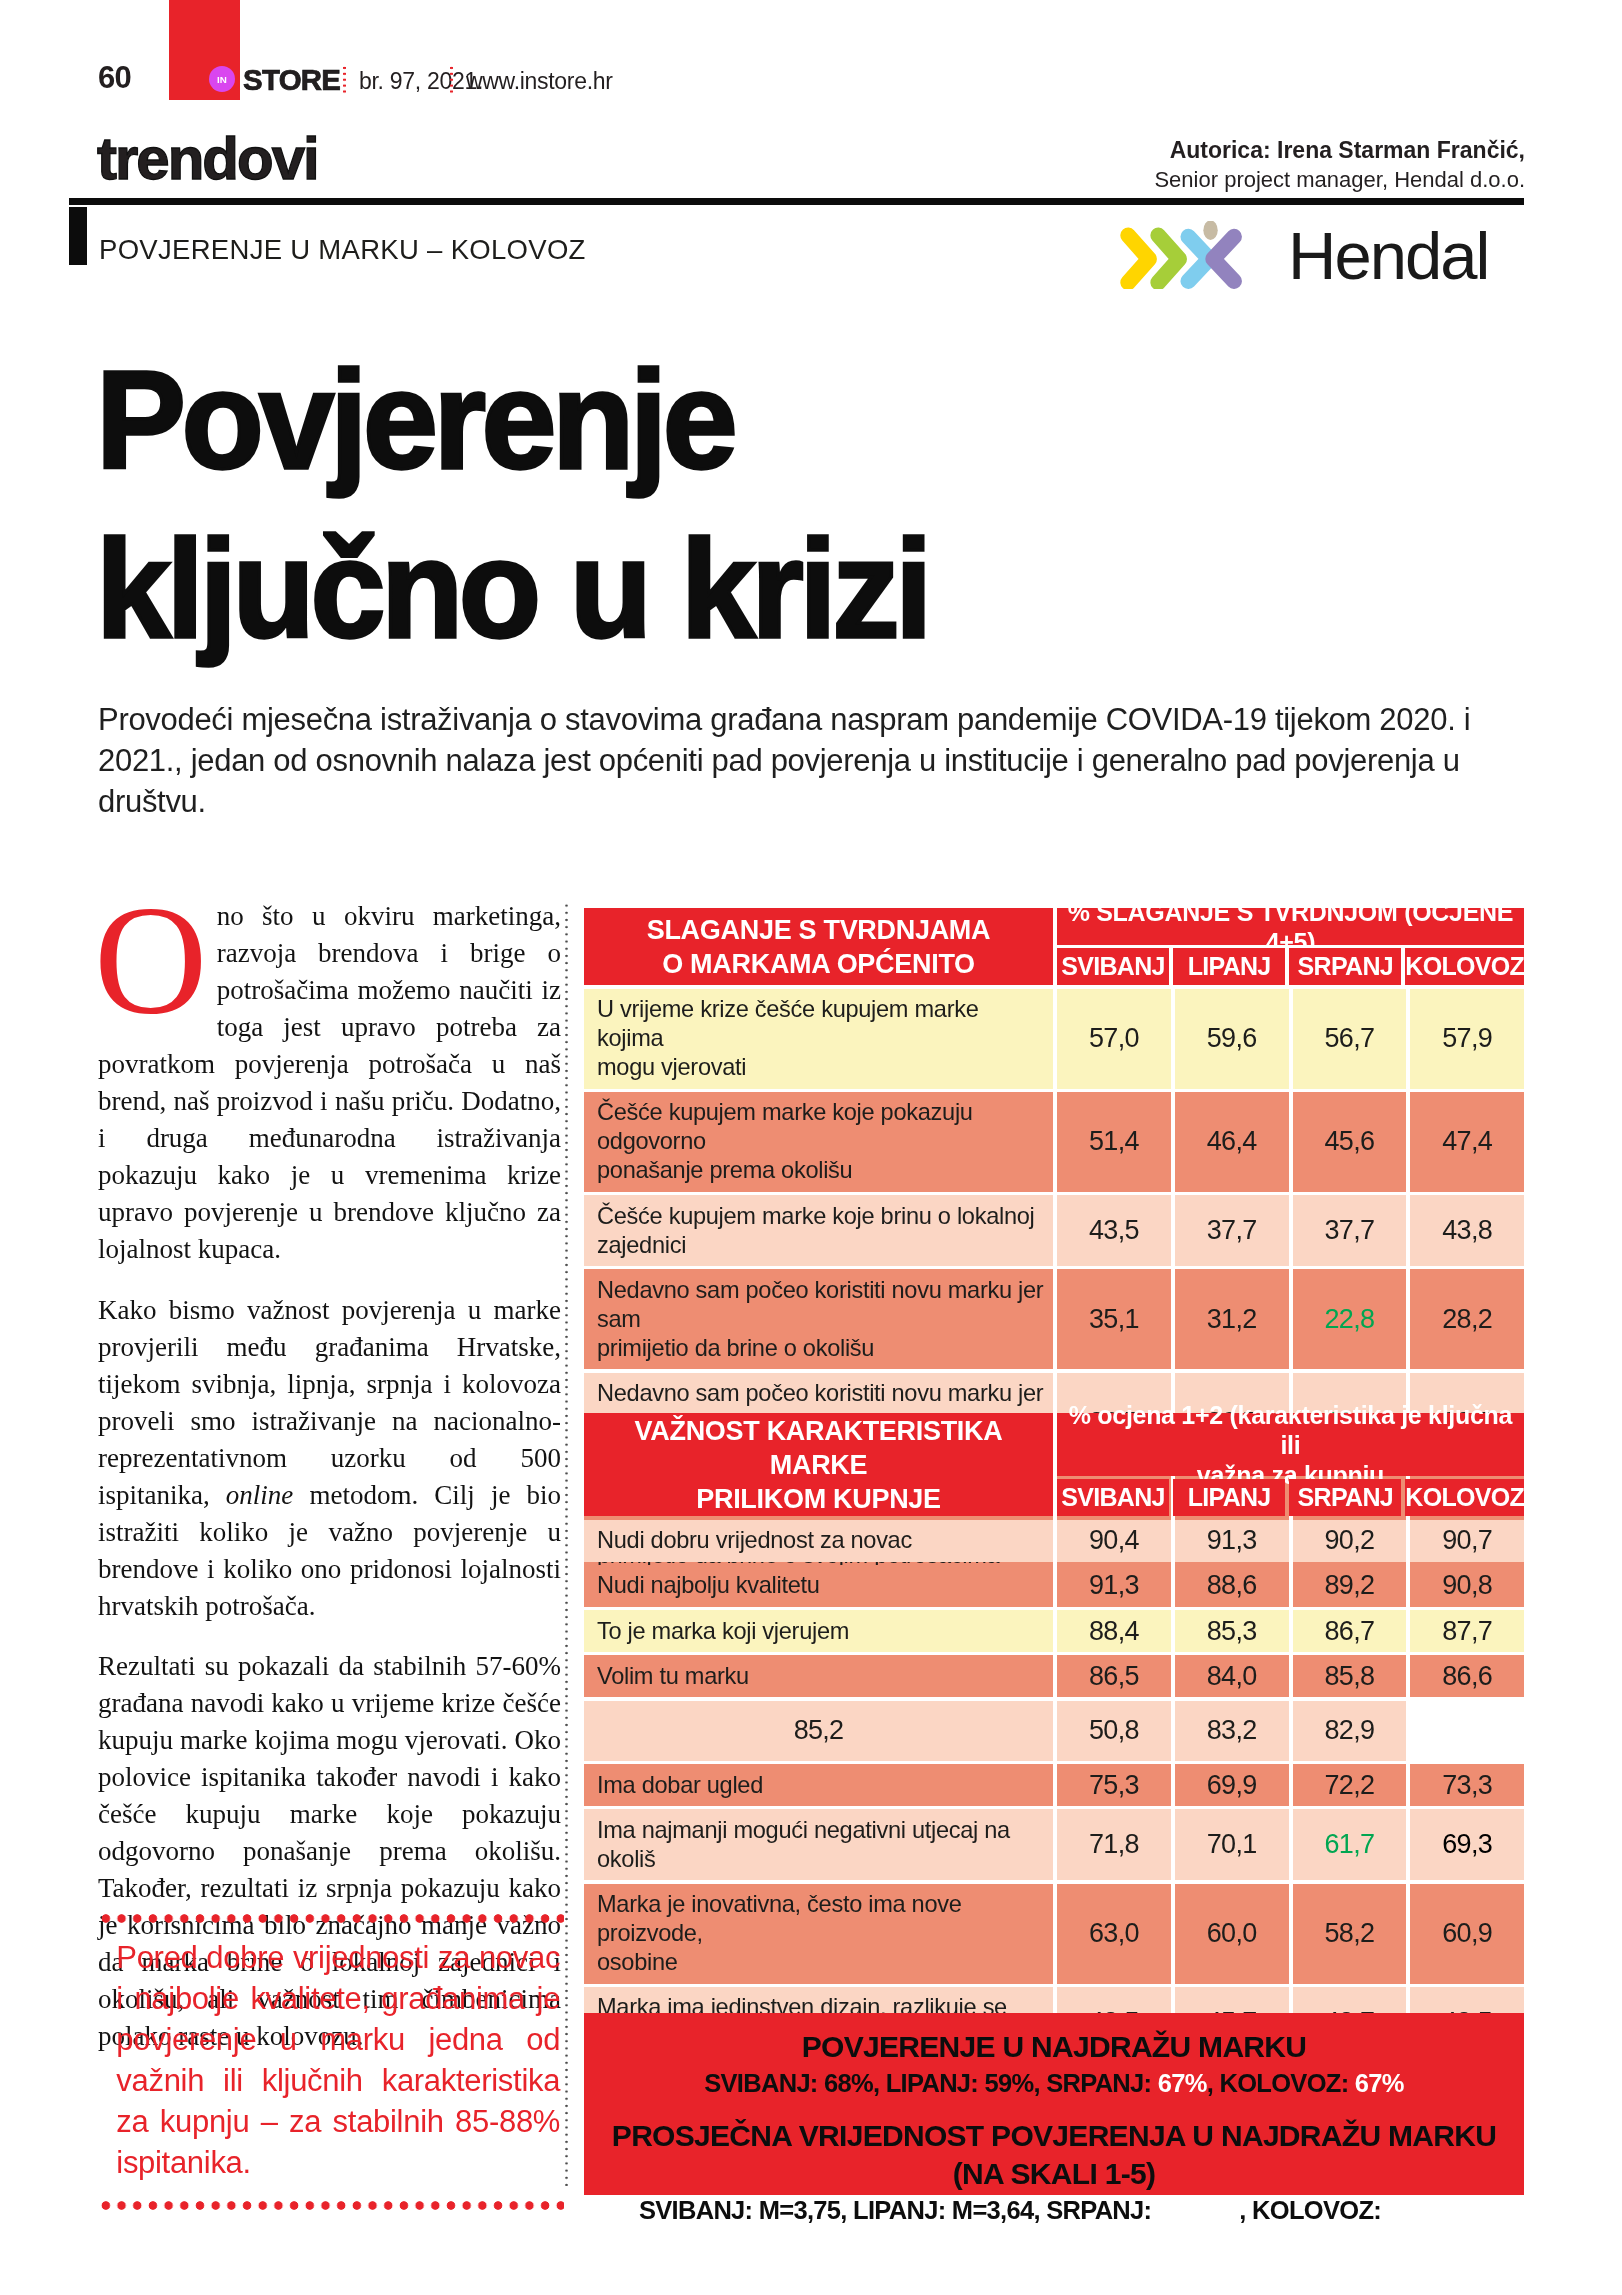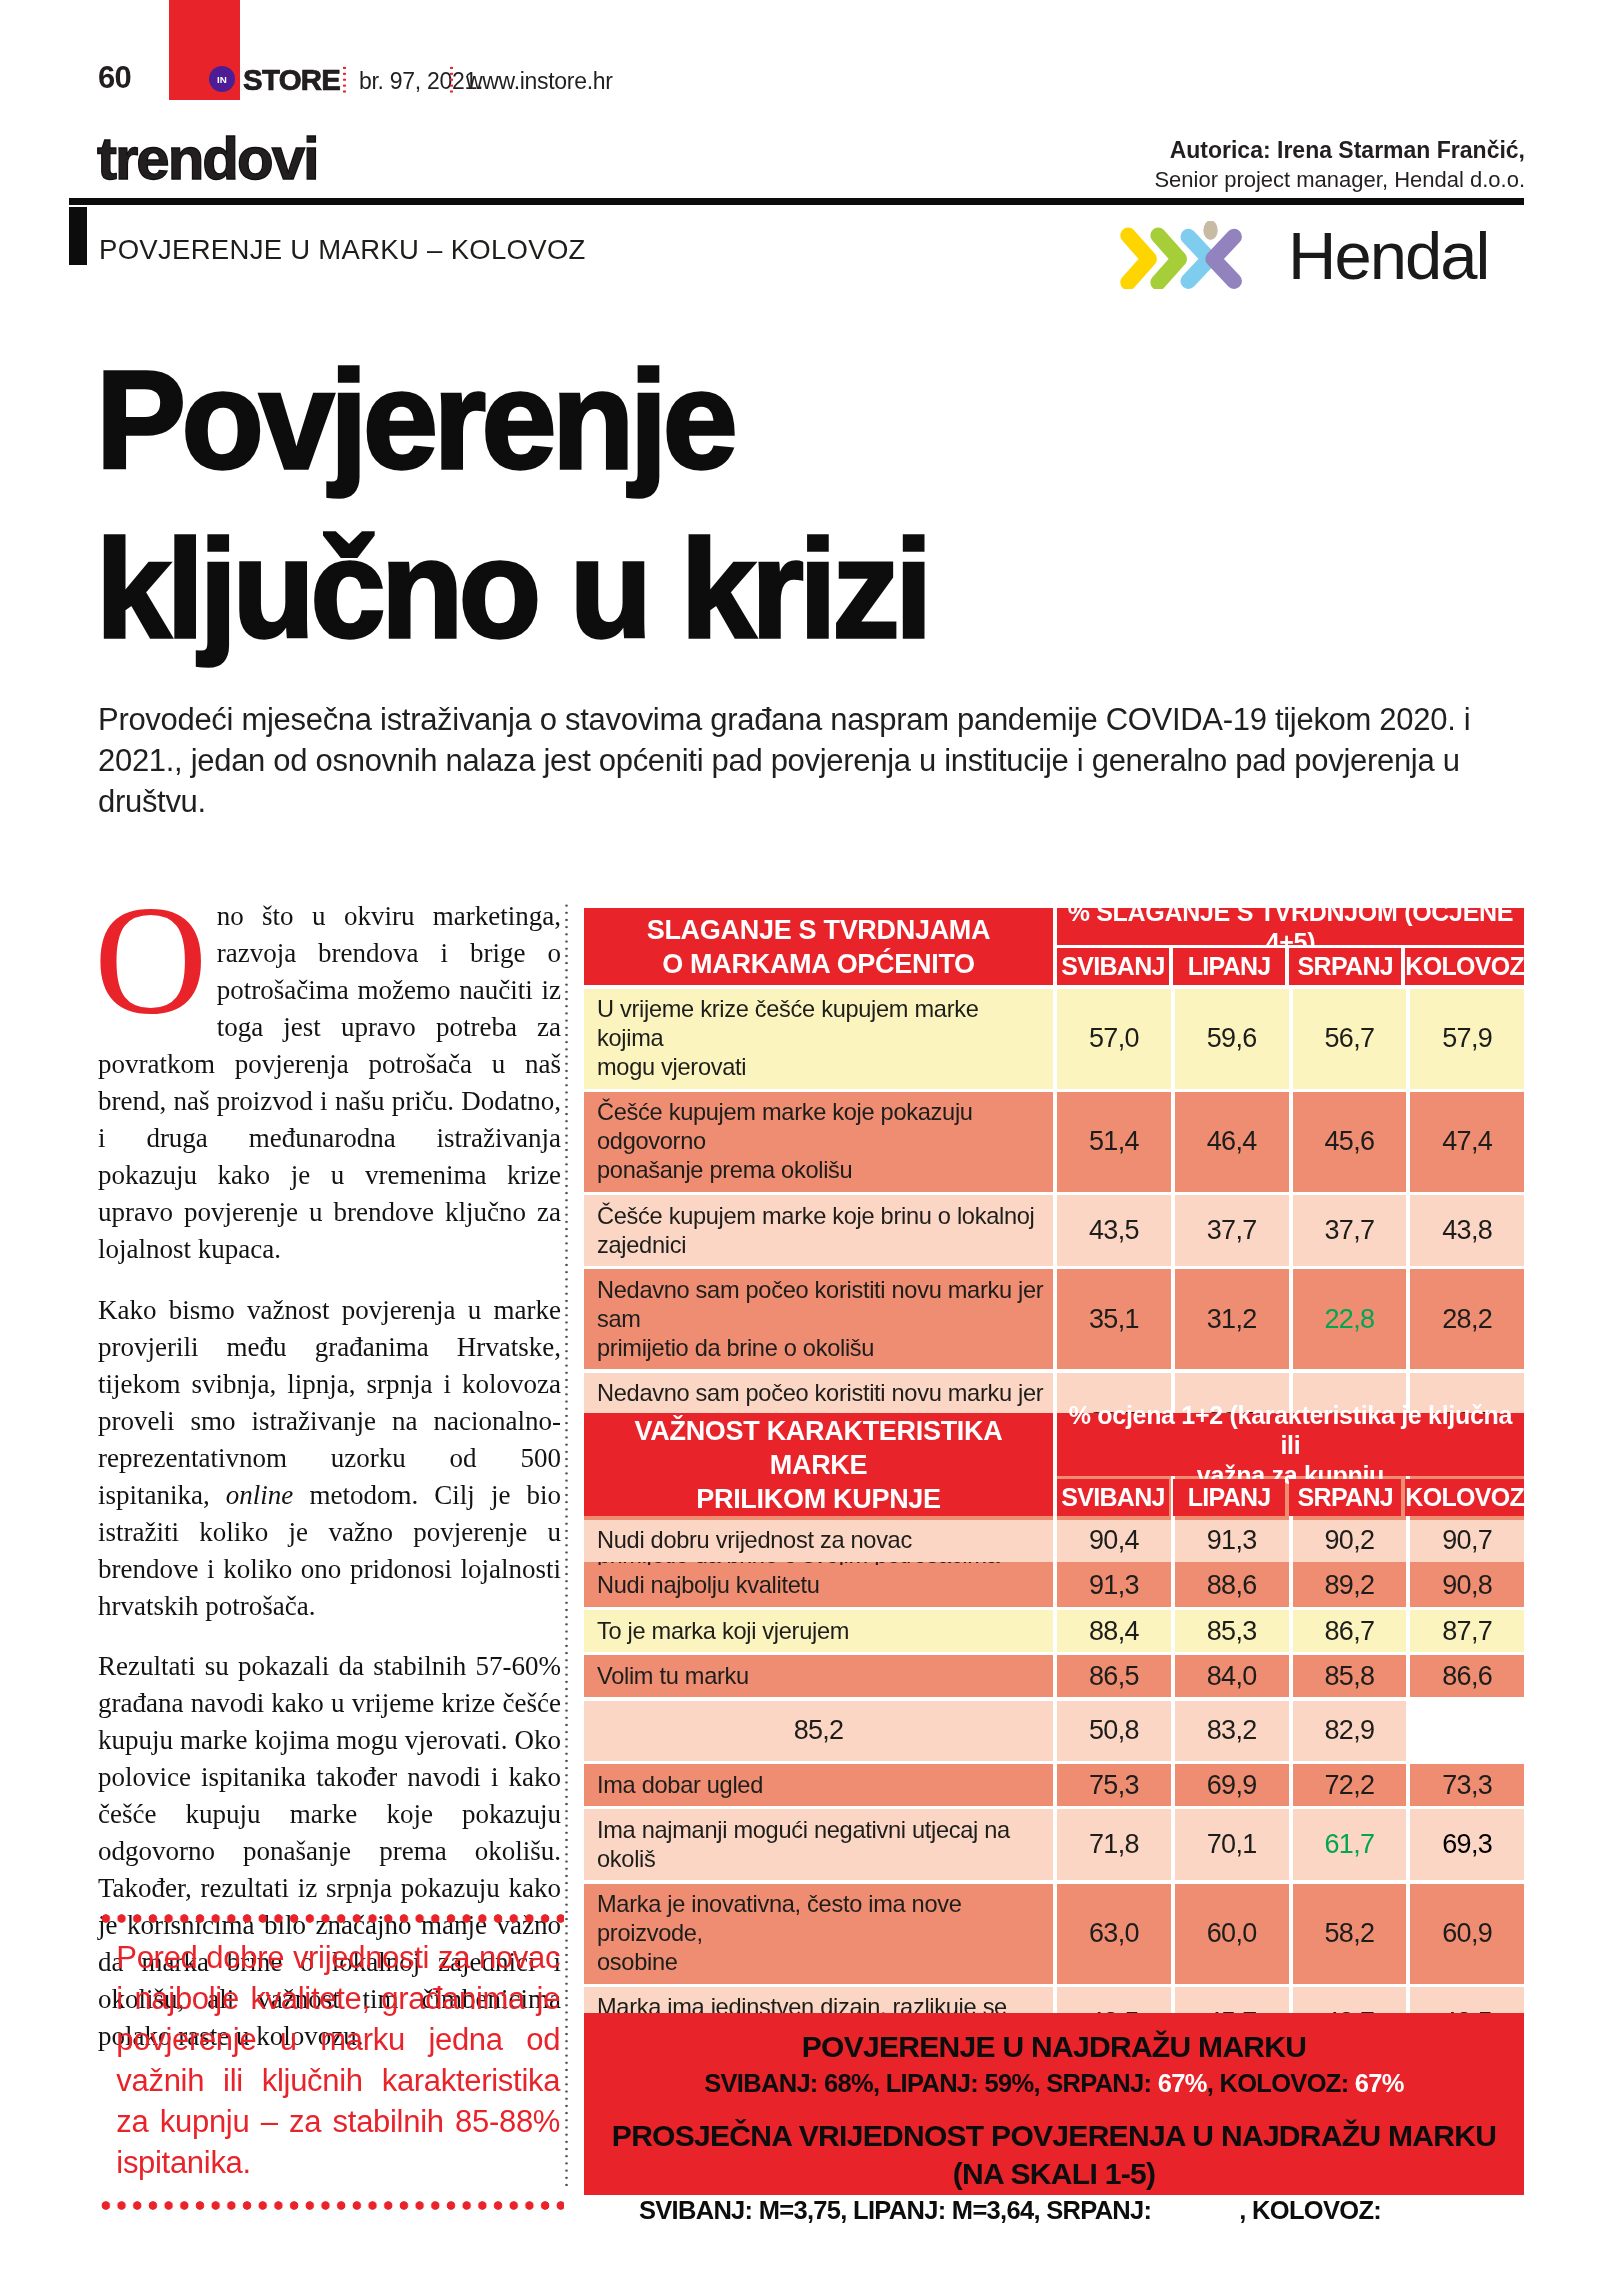--- a/index.html
+++ b/index.html
@@ -3,21 +3,21 @@
 <meta charset="utf-8">
 <style>
   html,body{margin:0;padding:0;background:#9a9a9a;}
   .page{position:relative;width:1623px;height:2295px;background:#ffffff;overflow:hidden;
         font-family:"Liberation Sans",sans-serif;color:#231f20;text-decoration:underline;}
   .abs{position:absolute;}
 
   
   .pageno{left:98px;top:60px;font-size:31px;font-weight:bold;letter-spacing:-0.7px;}
   .mast-red{left:169px;top:0;width:71px;height:100px;background:#e8232a;}
-  .logo-circle{left:209px;top:66px;width:26px;height:26px;background:#4c1d95;border-radius:50%;
+  .logo-circle{left:209px;top:66px;width:26px;height:26px;background:#d946ef;border-radius:50%;
                display:flex;align-items:center;justify-content:center;color:#fff;font-size:9.8px;font-weight:bold;}
   .logo-store{left:243px;top:63px;font-size:29.4px;font-weight:bold;letter-spacing:-0.7px;-webkit-text-stroke:0.7px #111;}
   .vdots-red{width:2.6px;height:30px;background:radial-gradient(circle,#e8232a 1.2px,transparent 1.5px);
              background-size:2.6px 5.9px;background-repeat:repeat-y;}
   .issue{left:359px;top:68px;font-size:23px;letter-spacing:-0.3px;}
   .website{left:466px;top:68px;font-size:23px;letter-spacing:-0.3px;}
   .section{left:97px;top:124px;font-size:60px;font-weight:bold;letter-spacing:-2px;-webkit-text-stroke:1.3px #111;}
   .author{right:98px;top:136px;text-align:right;line-height:29px;}
   .author .a1{font-size:23px;font-weight:bold;}
   .author .a2{font-size:22px;}

